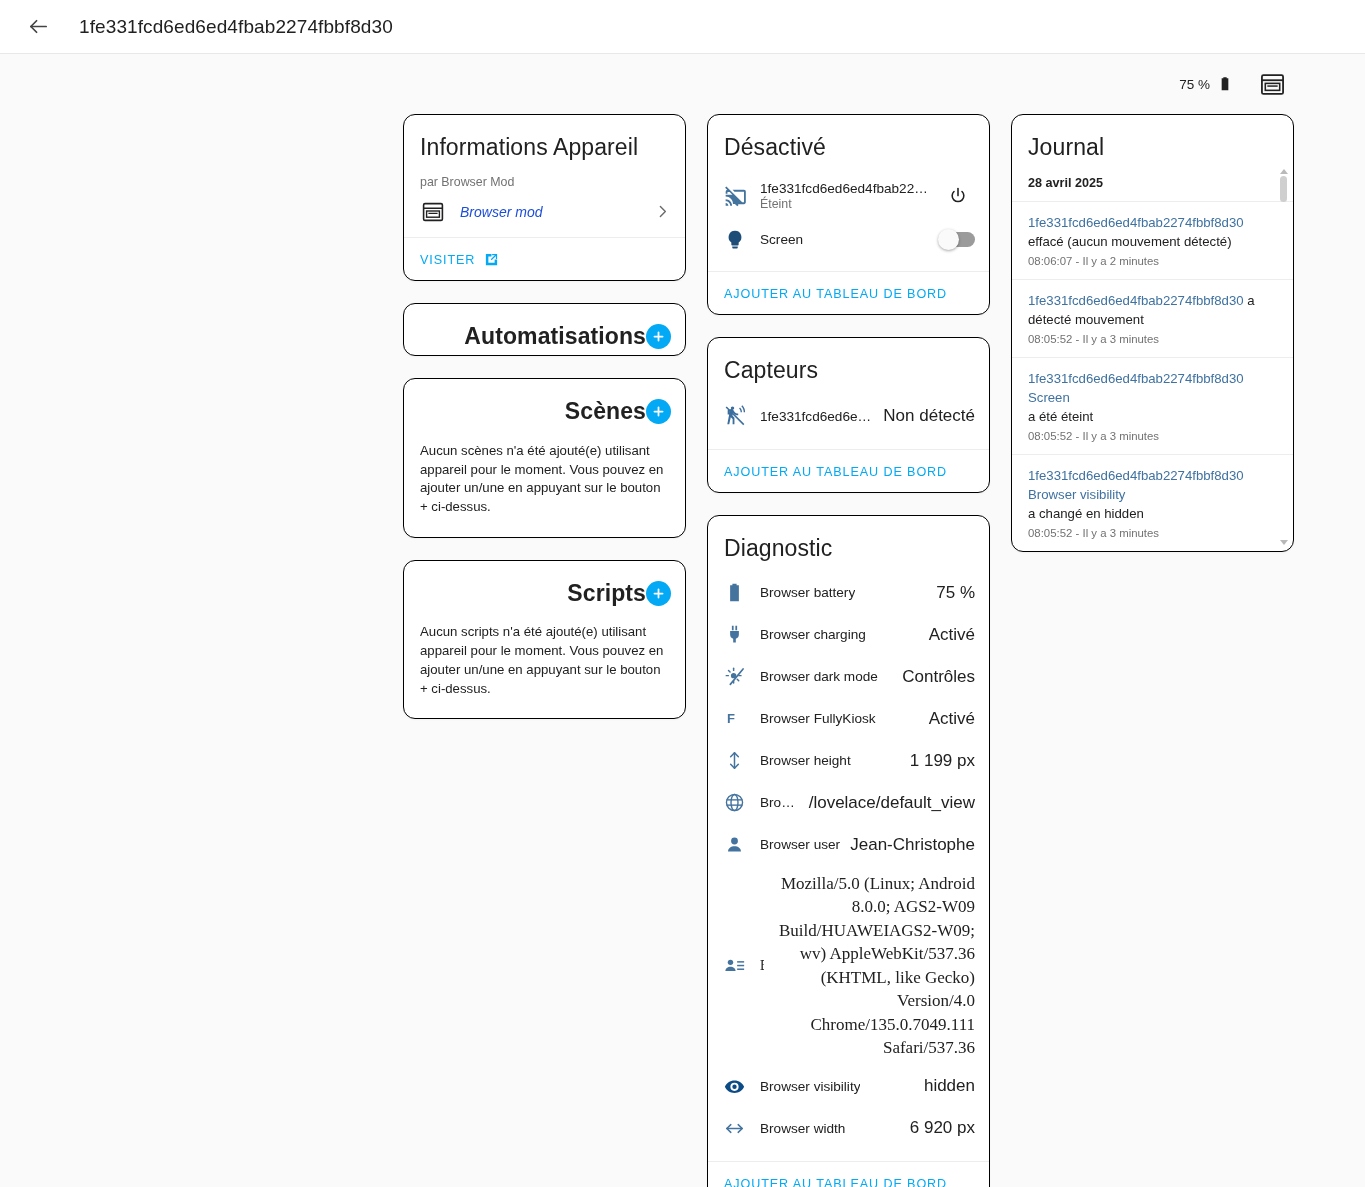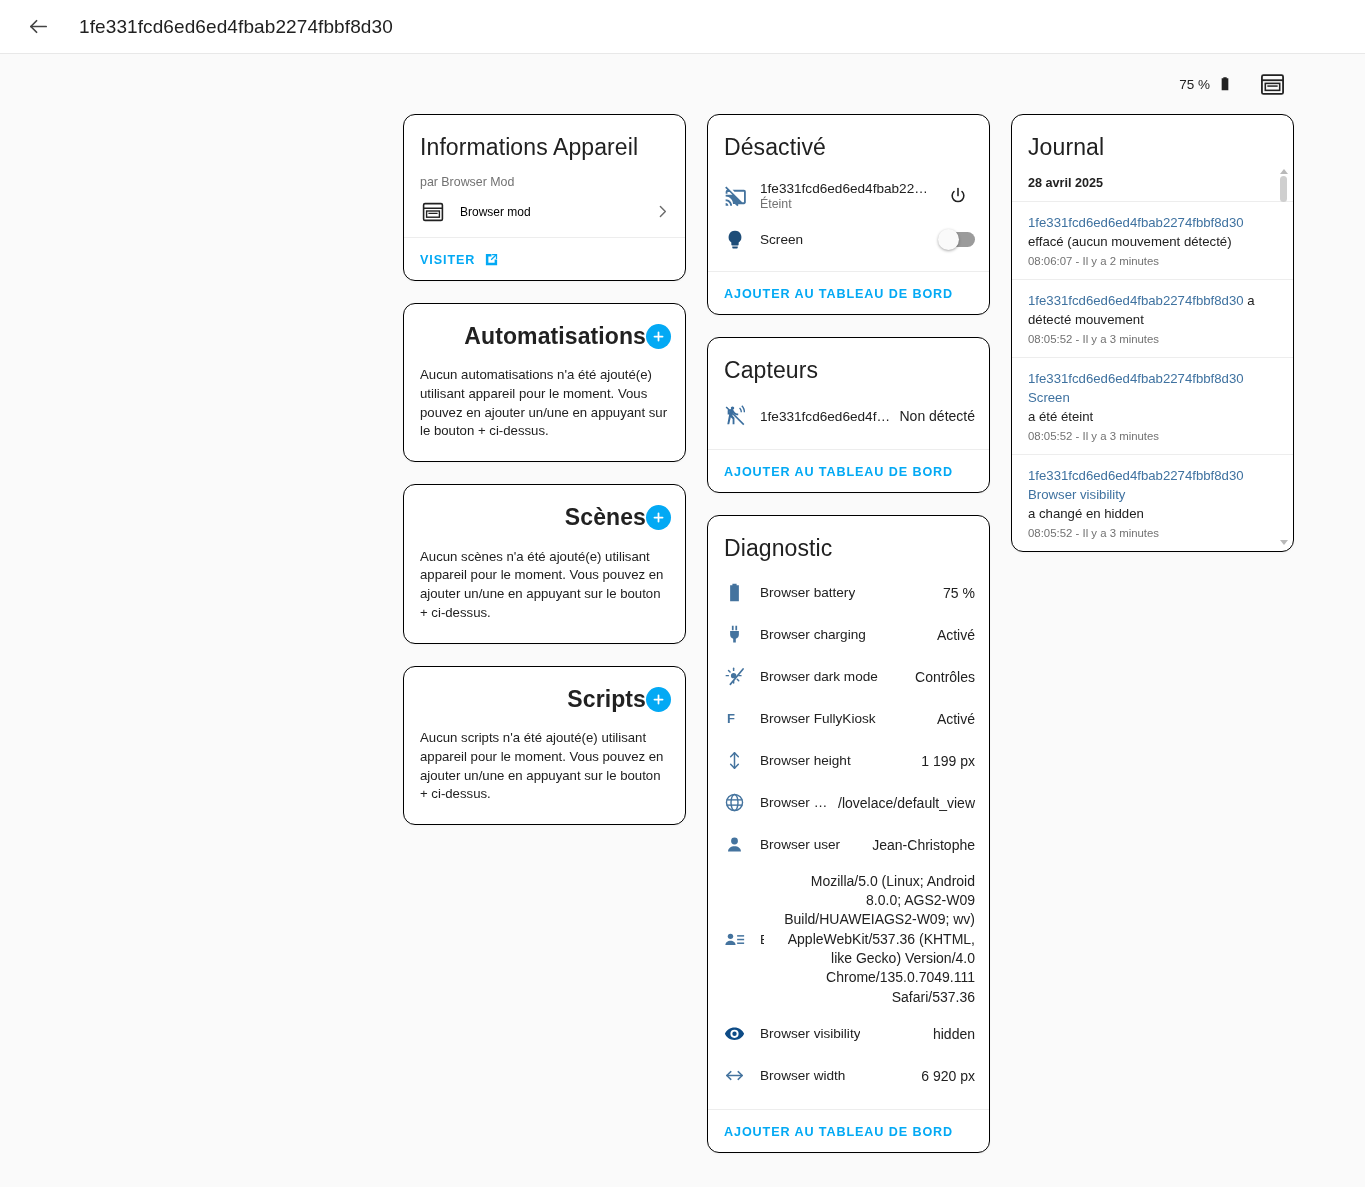--- a/index.html
+++ b/index.html
@@ -115,21 +115,21 @@
 
   .card-action {
     padding: 12px 16px;
   }
   .action-link {
     display: inline-flex;
     align-items: center;
     gap: 9px;
     color: #03a9f4;
     font-size: 12.6px;
-    font-weight: 700;
+    font-weight: 400;
     letter-spacing: .9px;
     text-transform: uppercase;
     cursor: pointer;
     text-decoration: none;
   }
 
   .add-btn {
     width: 25px; height: 25px;
     border-radius: 50%;
     background: #03a9f4;
@@ -142,21 +142,21 @@
   }
 
   
   .integ-row {
     display: flex;
     align-items: center;
     gap: 14px;
     padding: 10px 14px 12px 16px;
     cursor: pointer;
   }
-  .integ-row .label { flex: 1; font-size: 12px; color: #000000; }
+  .integ-row .label { flex: 1; font-size: 14px; color: #1d4ed8; font-style: italic; }
   .integ-icon { width: 26px; height: 26px; flex: 0 0 auto; display:flex; align-items:center; justify-content:center;}
 
   
   .entity-row {
     display: flex;
     align-items: center;
     padding: 6px 14px 6px 16px;
     min-height: 42px;
   }
   .entity-icon {
@@ -173,21 +173,21 @@
     white-space: nowrap;
     text-overflow: ellipsis;
   }
   .entity-name .secondary {
     display: block;
     font-size: 12.4px;
     color: #727272;
     margin-top: 1px;
   }
   .entity-state {
-    font-size: 14px;
+    font-size: 17px;
     color: #212121;
     text-align: right;
     padding-left: 8px;
     white-space: nowrap;
   }
   .entity-state.wrap { white-space: normal; line-height: 1.38; }
   .control-slot {
     flex: 0 0 auto;
     display: flex;
     align-items: center;
@@ -364,21 +364,20 @@
         <span>Automatisations</span>
         <span class="add-btn">
           <span>
             <svg width="15" height="15" viewBox="0 0 24 24" fill="none" stroke="#fff" stroke-width="2.8" stroke-linecap="round">
               <line x1="12" y1="5.5" x2="12" y2="18.5"></line>
                 <line x1="5.5" y1="12" x2="18.5" y2="12"></line>
             </svg>
           </span>
         </span>
       </div>
-      <div class="card-body">Aucun automatisations n'a été ajouté(e) utilisant appareil pour le moment. Vous pouvez en ajouter un/une en appuyant sur le bouton + ci-dessus.</div>
     </div>
 
     <div class="card">
       <div class="card-title with-action">
         <span>Scènes</span>
         <span class="add-btn">
           <span>
             <svg width="15" height="15" viewBox="0 0 24 24" fill="none" stroke="#fff" stroke-width="2.8" stroke-linecap="round">
               <line x1="12" y1="5.5" x2="12" y2="18.5"></line>
                 <line x1="5.5" y1="12" x2="18.5" y2="12"></line>
@@ -554,21 +553,21 @@
           <span class="entity-icon">
             <svg width="21" height="21" viewBox="0 0 24 24" fill="#44739e">
               <circle cx="12" cy="8" r="3.9"></circle>
                 <path d="M4.6 20c0-3.9 3.3-6.1 7.4-6.1s7.4 2.2 7.4 6.1z"></path>
             </svg>
           </span>
           <span class="entity-name">Browser user</span>
           <span class="entity-state">Jean-Christophe</span>
         </div>
 
-        <div class="entity-row diag-row" style="">
+        <div class="entity-row diag-row" style="font-family:Liberation Serif, serif;">
           <span class="entity-icon">
             <svg width="21" height="21" viewBox="0 0 24 24" fill="#44739e">
               <circle cx="7.4" cy="8.4" r="3.1"></circle>
                 <path d="M1.6 18.2c0-3.1 2.6-4.9 5.8-4.9s5.8 1.8 5.8 4.9z"></path>
               <rect x="15" y="7" width="8" height="1.7"></rect>
                 <rect x="15" y="11.2" width="8" height="1.7"></rect>
                 <rect x="15" y="15.4" width="8" height="1.7"></rect>
             </svg>
           </span>
           <span class="entity-name">B…</span>

